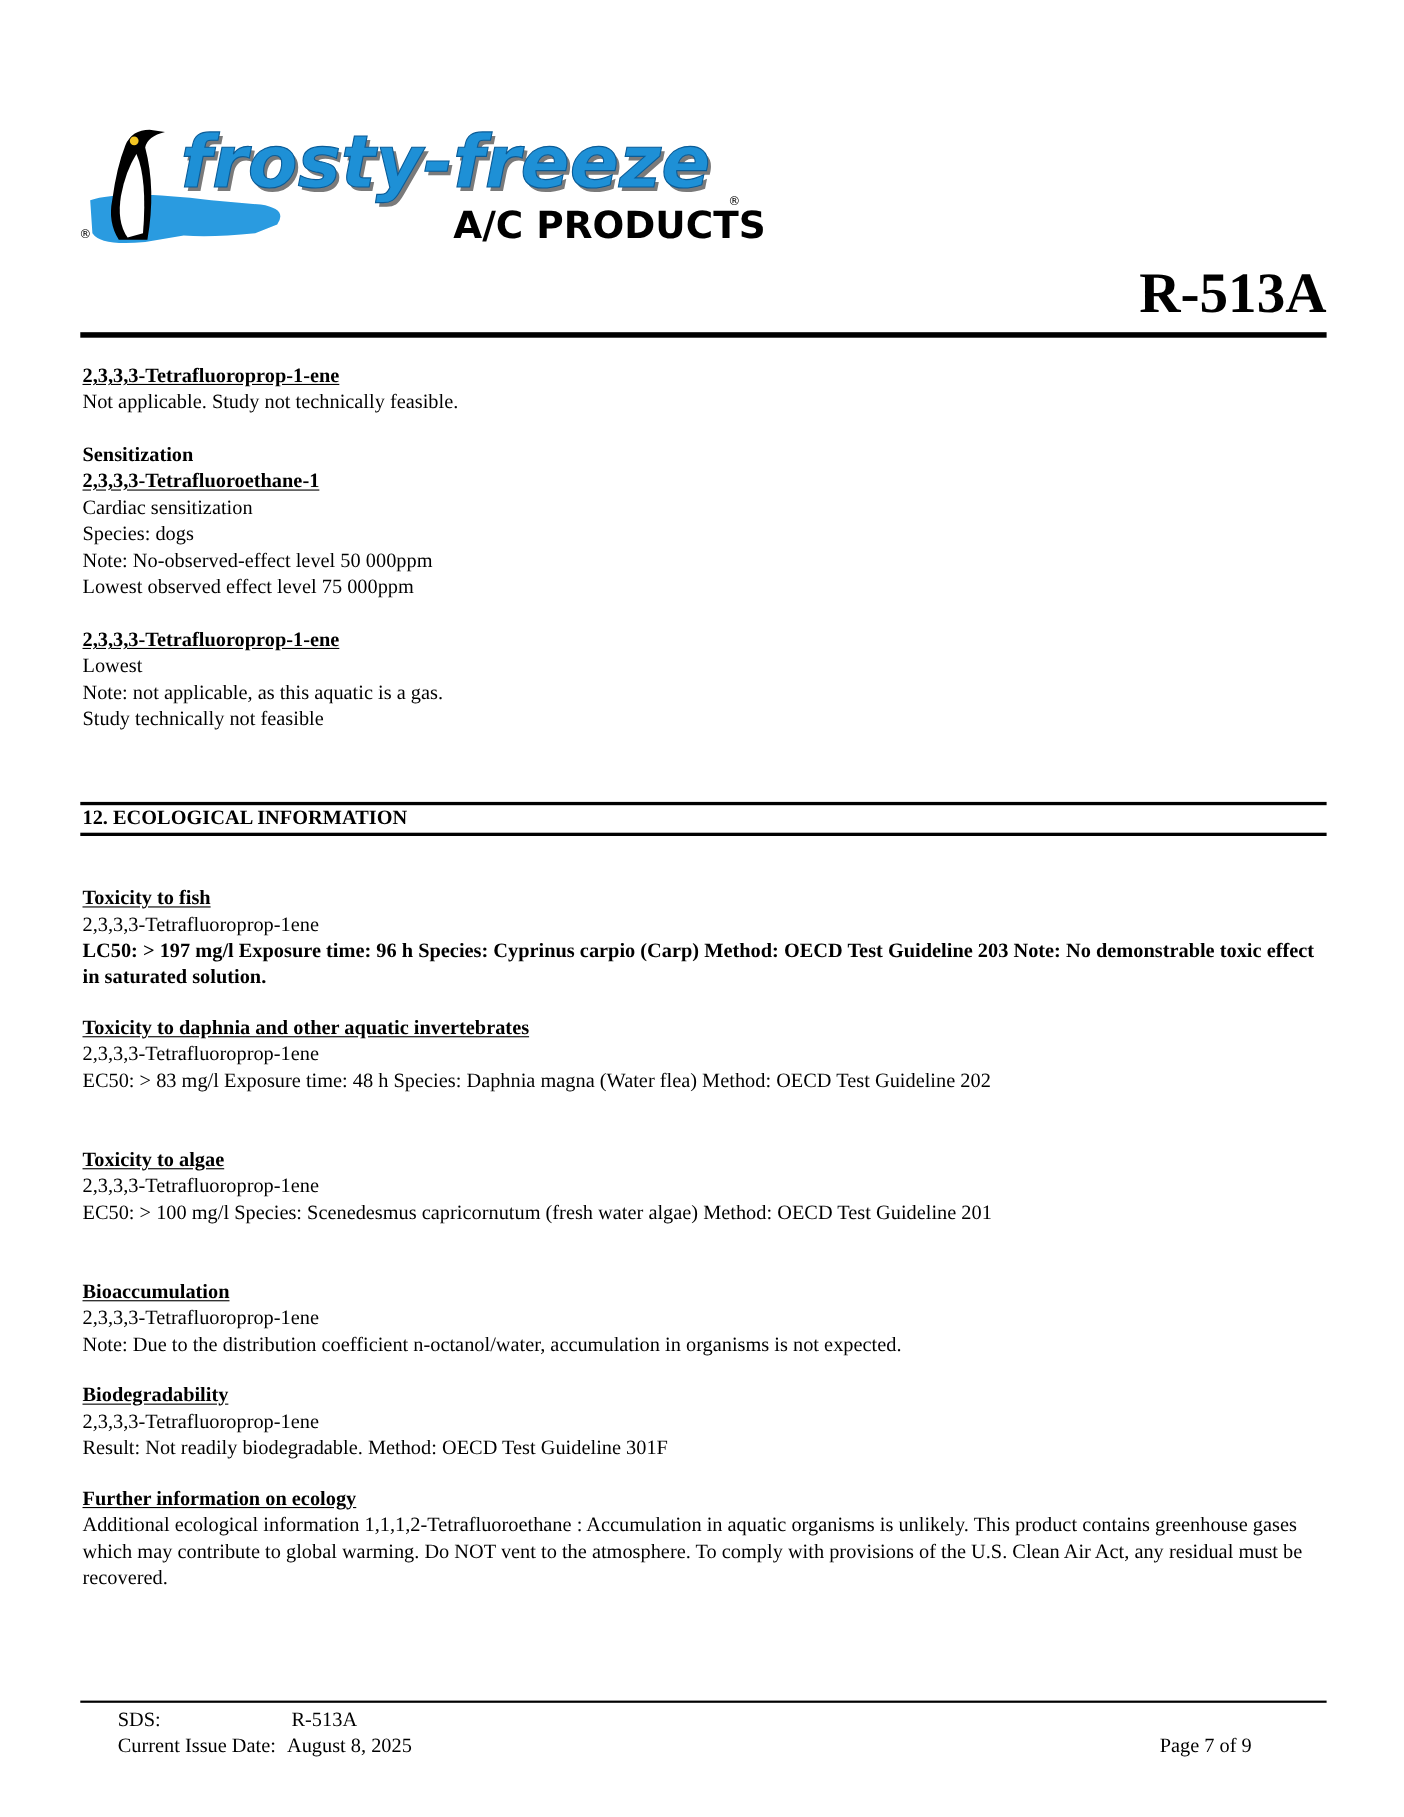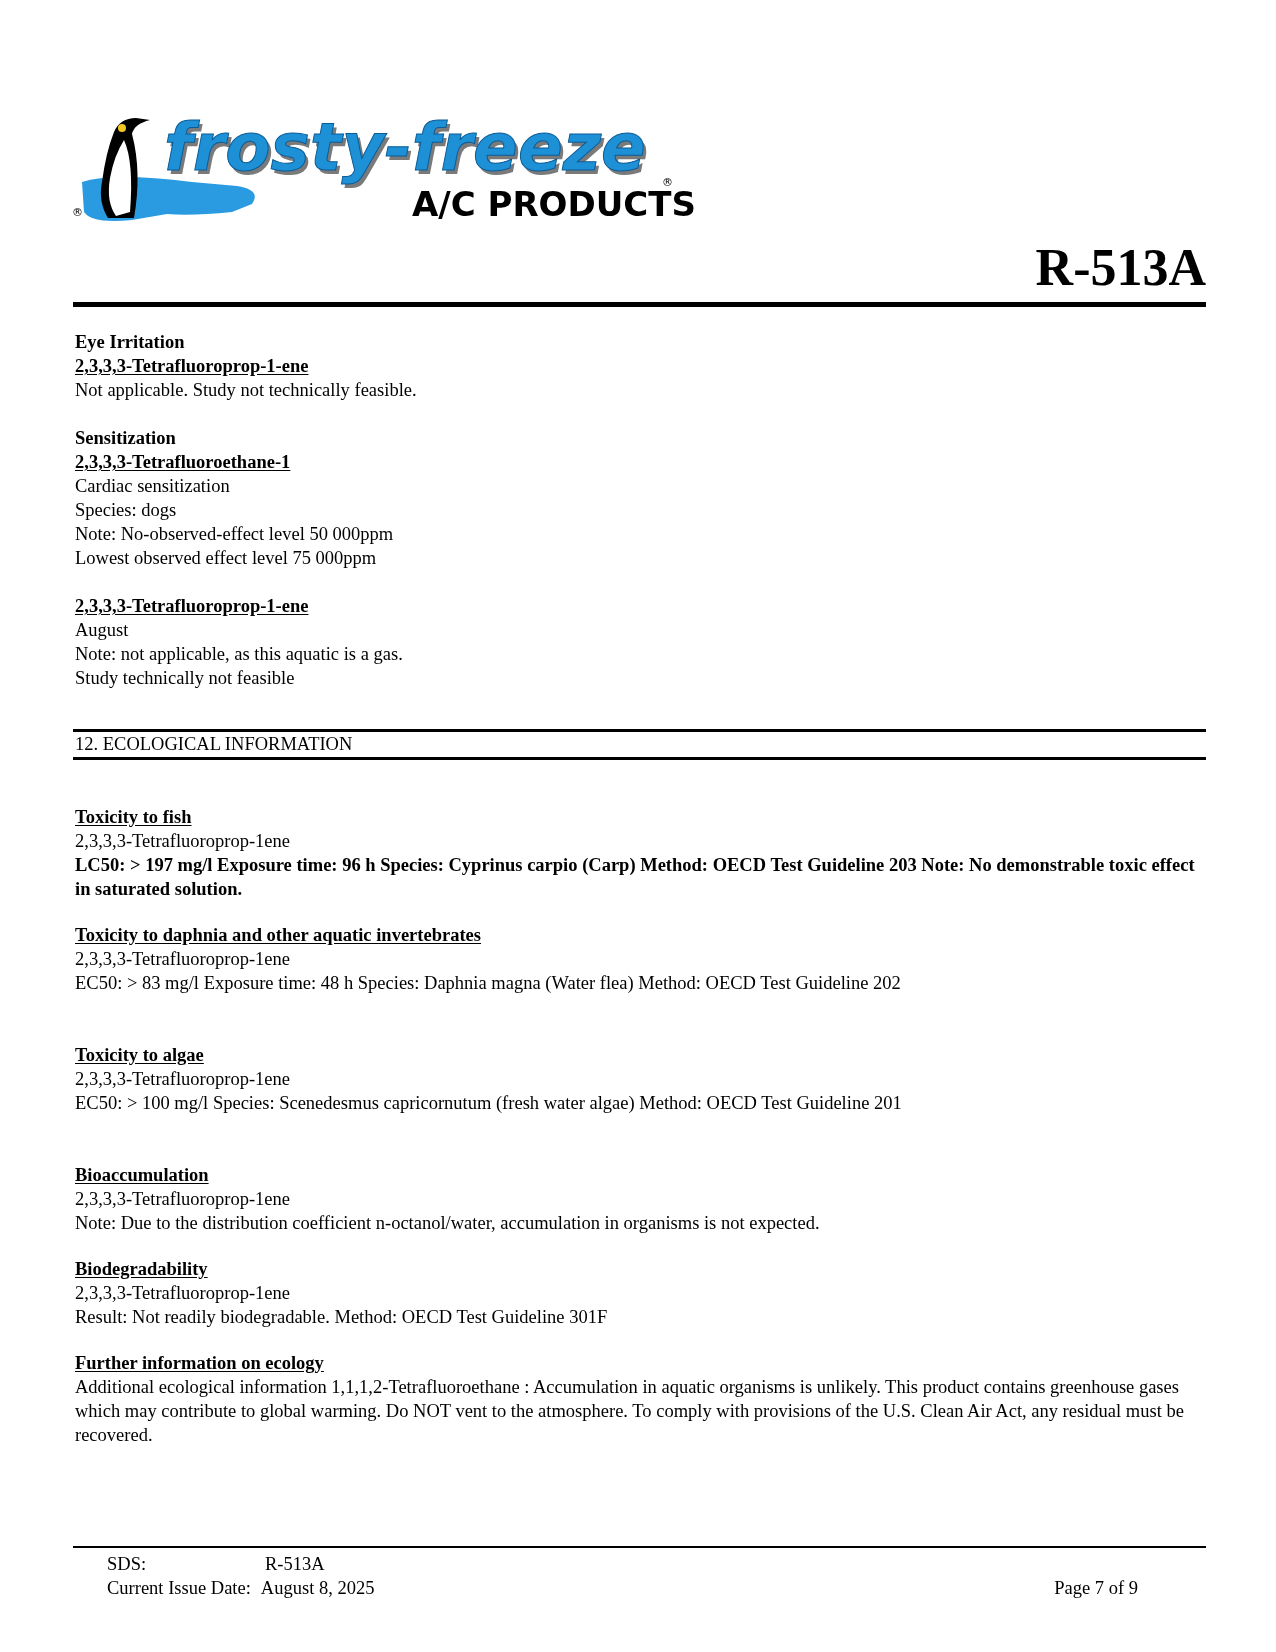--- a/index.html
+++ b/index.html
@@ -7,21 +7,21 @@
          font-family:"Liberation Serif","DejaVu Serif",serif; color:#000; }
   .abs { position:absolute; }
   .logo { left:72px; top:112px; width:650px; height:130px; }
   .product-code { right:70px; top:238px; font-size:52px; font-weight:bold; letter-spacing:0px; }
   .rule-thick { left:73px; width:1133px; height:5px; background:#000; }
   .content { left:75px; top:330px; width:1135px; font-size:18.5px; line-height:24px; }
   .content p { margin:0; }
   .b { font-weight:bold; }
   .u { text-decoration:underline; text-underline-offset:2px; }
   .gap { height:24px; }
-  .sec-title { font-weight:normal; font-size:18.5px;text-align:center; }
+  .sec-title { font-weight:bold; font-size:18.5px;text-align:center; }
   .footer { left:75px; top:1552px; width:1131px; font-size:18.5px; line-height:24px; }
   .footer .row { display:flex;margin-left:32px; }
   .footer .lbl { width:158px; }
   .footer .right { margin-left:auto; padding-right:68px; }
 </style>
 </head>
 <body>
 
 <div class="abs logo">
   <svg width="650" height="130" viewBox="0 0 650 130">
@@ -37,35 +37,34 @@
     <text x="92" y="58" font-size="66" font-weight="bold" font-family="DejaVu Sans, sans-serif" fill="#1e90d6" stroke="#0a5c98" stroke-width="1" font-style="italic">frosty-freeze</text>
     <text x="340" y="104" font-size="34" font-weight="bold" font-family="DejaVu Sans, sans-serif" fill="#000">A/C PRODUCTS</text>
     <text x="590" y="74" font-size="11" font-family="DejaVu Sans, sans-serif" fill="#000">®</text>
   </svg>
 </div>
 
 <div class="abs product-code">R-513A</div>
 <div class="abs rule-thick" style="top:302px;"></div>
 
 <div class="abs content">
-  <p class="b">Eye Irritation</p>
   <p class="b u">2,3,3,3-Tetrafluoroprop-1-ene</p>
   <p>Not applicable. Study not technically feasible.</p>
   <div class="gap"></div>
 
   <p class="b">Sensitization</p>
   <p class="b u">2,3,3,3-Tetrafluoroethane-1</p>
   <p>Cardiac sensitization</p>
   <p>Species: dogs</p>
   <p>Note: No-observed-effect level 50 000ppm</p>
   <p>Lowest observed effect level 75 000ppm</p>
   <div class="gap"></div>
 
   <p class="b u">2,3,3,3-Tetrafluoroprop-1-ene</p>
-  <p>August</p>
+  <p>Lowest</p>
   <p>Note: not applicable, as this aquatic is a gas.</p>
   <p>Study technically not feasible</p>
 </div>
 
 <div class="abs rule-thick" style="top:729px; height:3px;"></div>
 <div class="abs sec-title" style="left:75px; top:734px;">12.  ECOLOGICAL INFORMATION</div>
 <div class="abs rule-thick" style="top:757px; height:3px;"></div>
 
 <div class="abs content" style="top:785px;margin-top:20px;">
   <p class="b u">Toxicity to fish</p>

